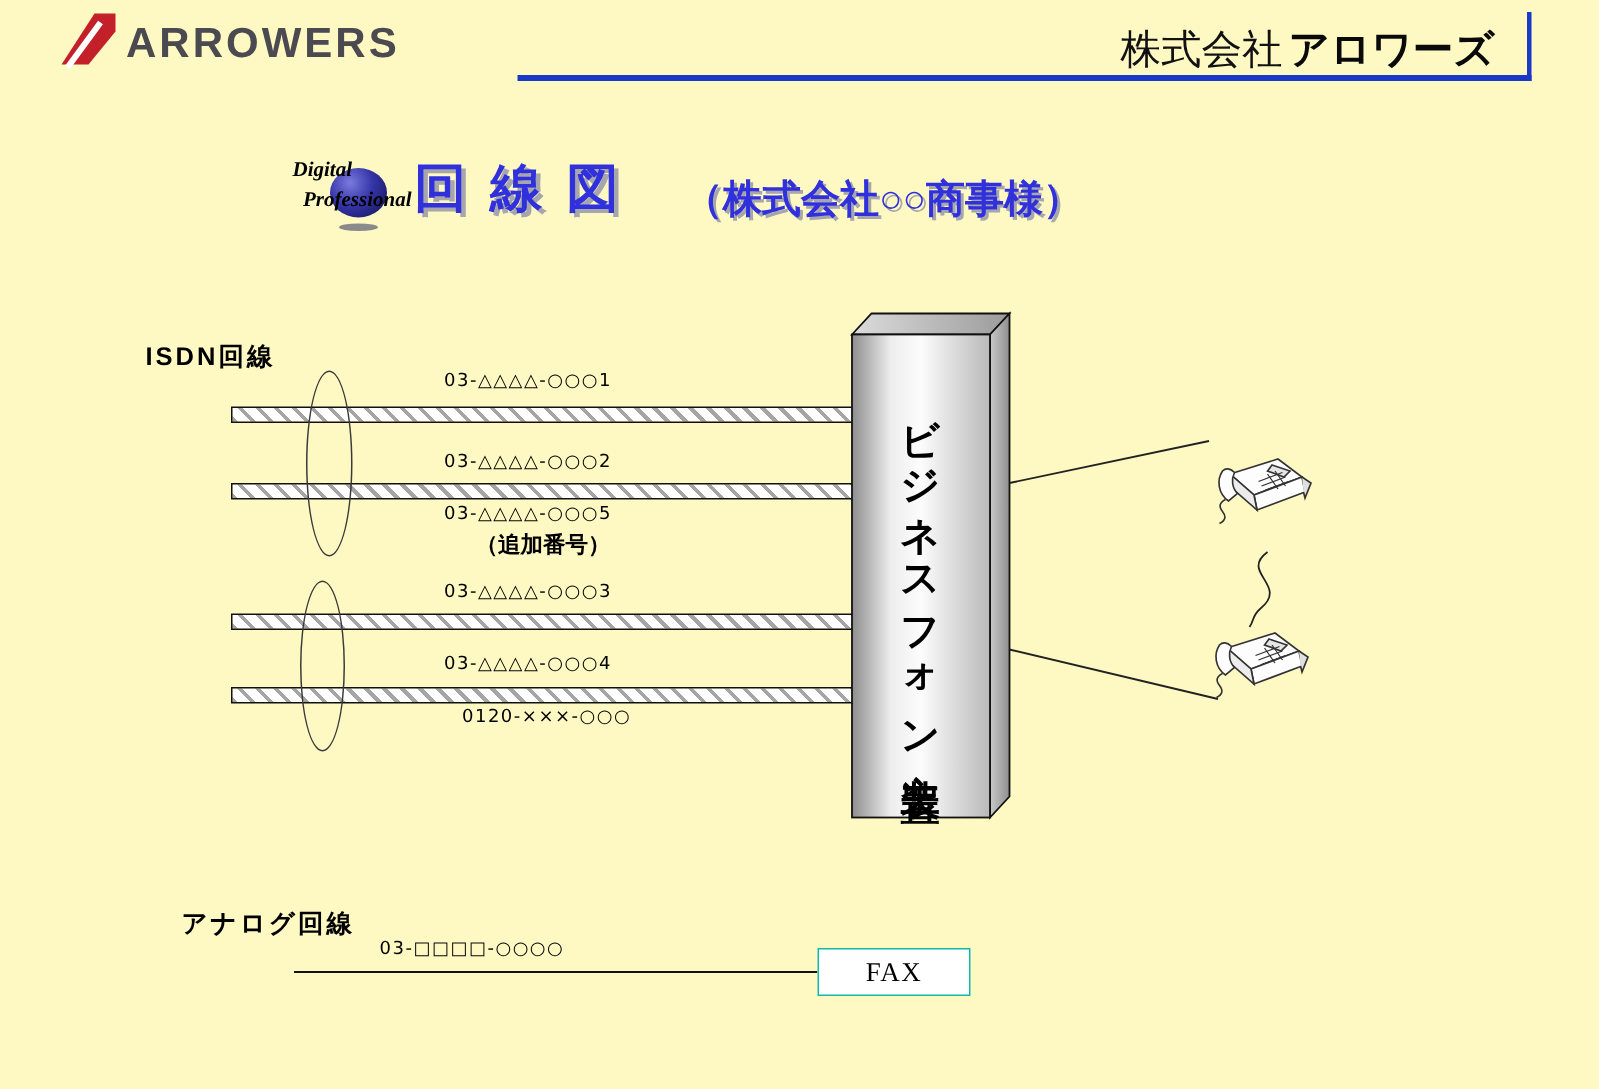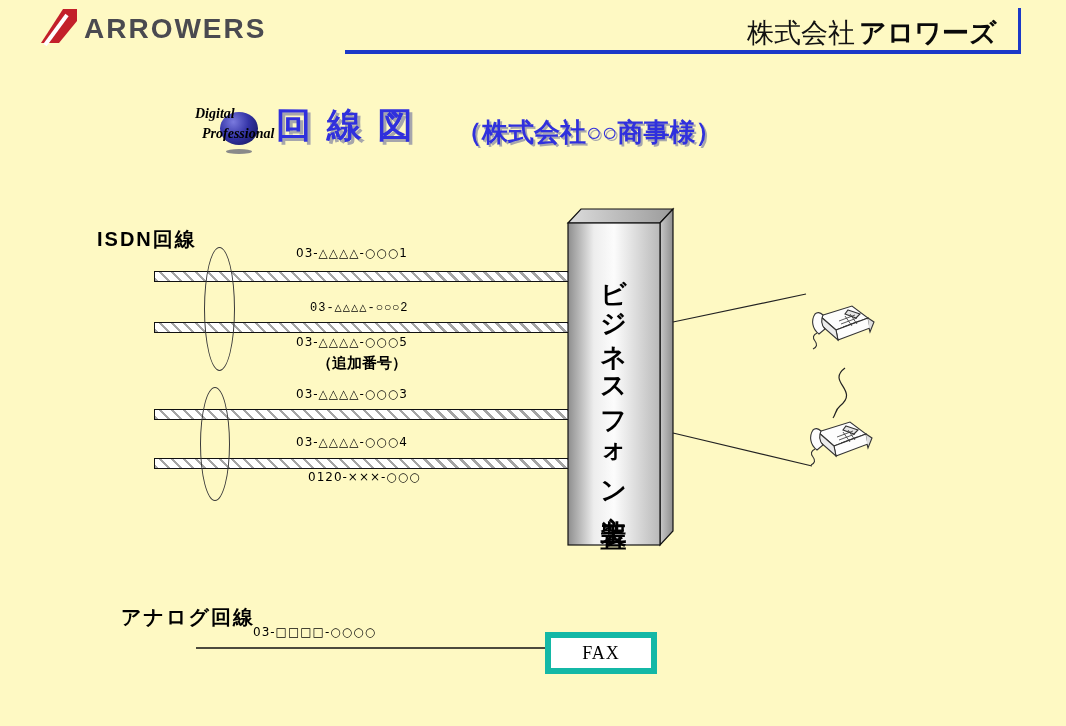--- a/index.html
+++ b/index.html
@@ -22,45 +22,45 @@
   .badge-p{left:202px;top:126px;}
   .sphere{left:220px;top:112px;width:38px;height:33px;border-radius:50%;z-index:2;
           background:radial-gradient(circle at 35% 30%, #7a7ade 0%, #3535a8 45%, #10104e 100%);}
   .sphere-shadow{left:226px;top:149px;width:26px;height:5px;border-radius:50%;background:#8a8a8a;}
   .title-main{left:276px;top:102px;font-size:35px;font-weight:800;color:#3030dd;
               letter-spacing:3px;text-shadow:3px 3px 0 #a6a6ac;white-space:nowrap;}
   .title-suffix{left:412px;top:115px;font-size:26px;font-weight:800;color:#3030dd;
               text-shadow:2px 2px 0 #a6a6ac;white-space:nowrap;padding-left:44px;}
 
   
-  .sec-label{font-size:20px;font-weight:800;letter-spacing:2px;white-space:nowrap;}
+  .sec-label{font-size:17px;font-weight:800;letter-spacing:2px;white-space:nowrap;}
   .isdn-label{left:97px;top:226px;}
   .bar{left:154px;width:414px;height:9px;border:1px solid #111;
        background:repeating-linear-gradient(45deg,#a5a5a5 0 2.5px,#fff 2.5px 8.5px);}
   .bar1{top:271px;} .bar2{top:322px;} .bar3{top:409px;} .bar4{top:458px;}
   .oval{border:1.5px solid #3a3a3a;border-radius:50%;background:transparent;z-index:2;}
   .oval1{left:204px;top:247px;width:29px;height:122px;}
   .oval2{left:200px;top:387px;width:28px;height:112px;}
   .num{font-family:"DejaVu Sans","Liberation Sans",sans-serif;font-size:12px;font-weight:500;
        letter-spacing:1px;white-space:nowrap;}
-  .n1{left:296px;top:246px;} .n2{left:310px;top:300px;font-family:Liberation Mono, monospace;}
+  .n1{left:296px;top:246px;} .n2{left:296px;top:300px;}
   .n5{left:296px;top:335px;text-align:right;} .note5{left:317px;top:354px;font-size:15px;font-weight:700;letter-spacing:0;}
   .n3{left:296px;top:387px;} .n4{left:296px;top:435px;}
   .n6{left:308px;top:470px;}
 
   
   .pbx-face{left:568px;top:223px;width:92px;height:322px;display:flex;
             align-items:center;justify-content:center;z-index:4;}
   .pbx-face span{writing-mode:vertical-rl;text-orientation:upright;font-size:26px;
             font-weight:900;letter-spacing:4px;color:#000;line-height:1;}
 
   
   .analog-label{left:121px;top:604px;}
   .analog-num{left:253px;top:625px;}
-  .fax-box{left:545px;top:632px;width:100px;height:30px;border:6px solid #14b8a6;
+  .fax-box{left:545px;top:632px;width:100px;height:30px;border:1px solid #14b8a6;
            display:flex;align-items:center;justify-content:center;z-index:3;background:#fff;}
   .fax-box span{font-family:"Liberation Serif",serif;font-size:18px;color:#000;letter-spacing:1px;}
 
   svg.overlay{position:absolute;left:0;top:0;z-index:1;pointer-events:none;}
   svg.toplayer{z-index:3;}
 </style>
 </head>
 <body>
 
 <div id="page">

